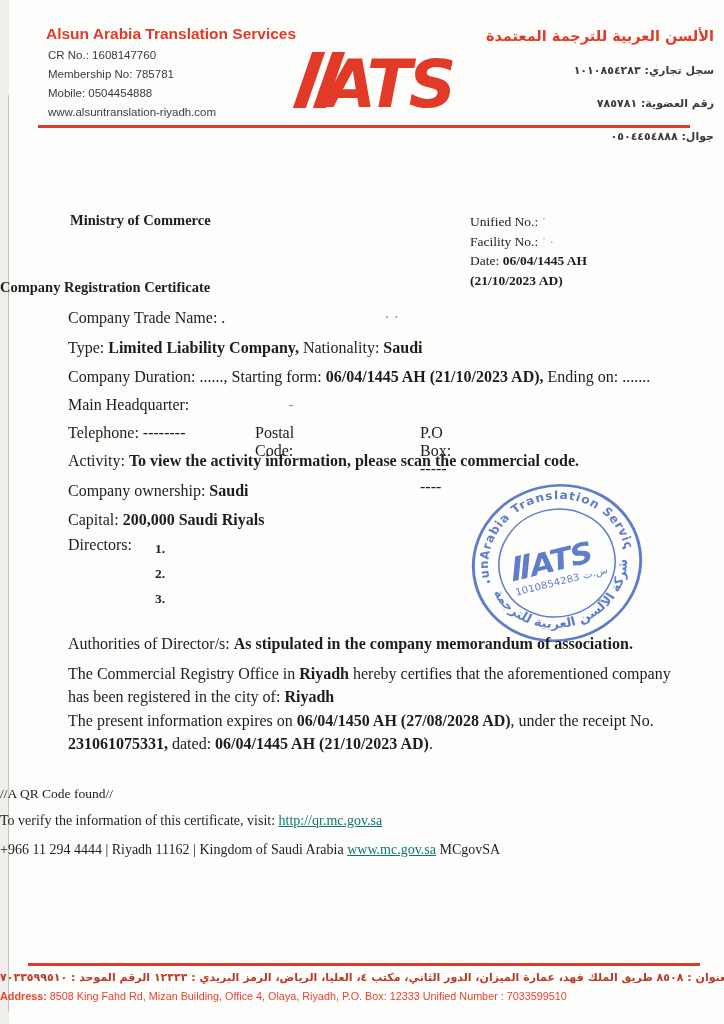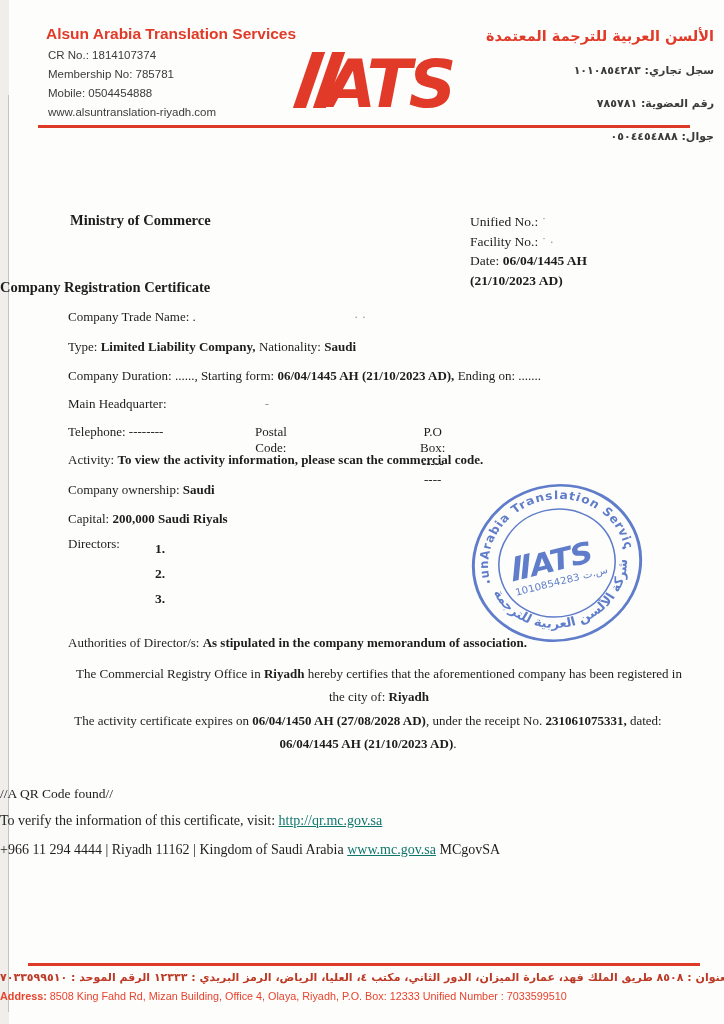--- a/index.html
+++ b/index.html
@@ -19,21 +19,21 @@
   
   #hdr-title-en{top:25px;left:46px;font-size:15.5px;}
   .hdr-line{left:48px;font-size:11.5px;color:#3b3b39;}
   #hdr-right{top:28px;right:34px;text-align:right;}
   #hdr-title-ar{font-size:14.5px;font-weight:bold;margin-bottom:8px;}
   .hdr-line-ar{font-size:11px;color:#3b3b39;margin-bottom:4px;font-weight:bold;margin-top:20px;}
   #hdr-email{font-size:11.5px;color:#2c2c2a;direction:ltr;margin-top:3px;}
   #hdr-rule{top:125px;left:38px;width:652px;height:2.5px;background:#dd3a28;}
   #logo-svg{top:38px;left:253px;}
   
-  .body-line{left:68px;font-size:13px;text-align:center;}
+  .body-line{left:68px;font-size:16px;}
   #meta{top:212px;left:470px;font-size:13.5px;line-height:19.5px;}
   #ministry{top:212px;left:70px;font-size:14.5px;}
   #cert-title{top:279px;font-size:14.5px;}
   #directors-items{top:536px;left:155px;font-size:13.5px;line-height:25px;}
   .link{color:#0f766e;text-decoration:underline;cursor:pointer;}
   
   #stamp{top:474px;left:468px;width:178px;height:178px;transform:rotate(-14deg) scaleY(.92);opacity:.88;}
   
   #foot-rule{top:963px;left:28px;width:672px;height:2.5px;background:#dd3a28;}
   #foot-ar{top:971px;font-size:11px;color:#bd3a27;font-weight:bold;}
@@ -42,21 +42,21 @@
 </head>
 <body>
 
 <div id="page">
 
   <div class="abs" id="edge-shade"></div>
   <div class="abs" id="scan-top"></div>
   <div class="abs" id="scan-left"></div>
 
   <div class="abs red b sans" id="hdr-title-en">Alsun Arabia Translation Services</div>
-  <div class="abs sans hdr-line" style="top:49px">CR No.: 1814107374</div>
+  <div class="abs sans hdr-line" style="top:49px">CR No.: 1608147760</div>
   <div class="abs sans hdr-line" style="top:68px">Membership No: 785781</div>
   <div class="abs sans hdr-line" style="top:87px">Mobile: 0504454888</div>
   <div class="abs sans hdr-line" style="top:106px">www.alsuntranslation-riyadh.com</div>
 
   <svg class="abs" id="logo-svg" width="215" height="82" viewBox="0 0 215 82">
     <g fill="#e23a28" transform="skewX(-19) translate(24,0)">
       <rect x="40" y="14" width="13" height="56"></rect>
       <rect x="60" y="14" width="13" height="56"></rect>
     </g>
     <text x="72" y="69" font-size="66" font-weight="bold" font-style="italic" font-family="'DejaVu Sans',sans-serif" fill="#e23a28" letter-spacing="-3">ATS</text>
@@ -163,21 +163,21 @@
   </div>
 
   <div class="abs body-line" style="top:662px;width:622px;line-height:23px">
     <span>The Commercial Registry Office in</span>
     <span class="b">Riyadh</span>
     <span>hereby certifies that the aforementioned company has been registered in the city of:</span>
     <span class="b">Riyadh</span>
   </div>
 
   <div class="abs body-line" style="top:709px;width:600px;line-height:23px">
-    <span>The activity certificate expires on</span>
+    <span>The present information expires on</span>
     <span class="b">06/04/1450 AH (27/08/2028 AD)</span><span>, under the receipt No.</span>
     <span class="b">231061075331,</span>
     <span>dated:</span>
     <span class="b">06/04/1445 AH (21/10/2023 AD)</span><span>.</span>
   </div>
 
   <div class="abs center" style="top:786px;font-size:13.5px">//A QR Code found//</div>
 
   <div class="abs center" style="top:813px;font-size:14px">
     <span>To verify the information of this certificate, visit:</span>

